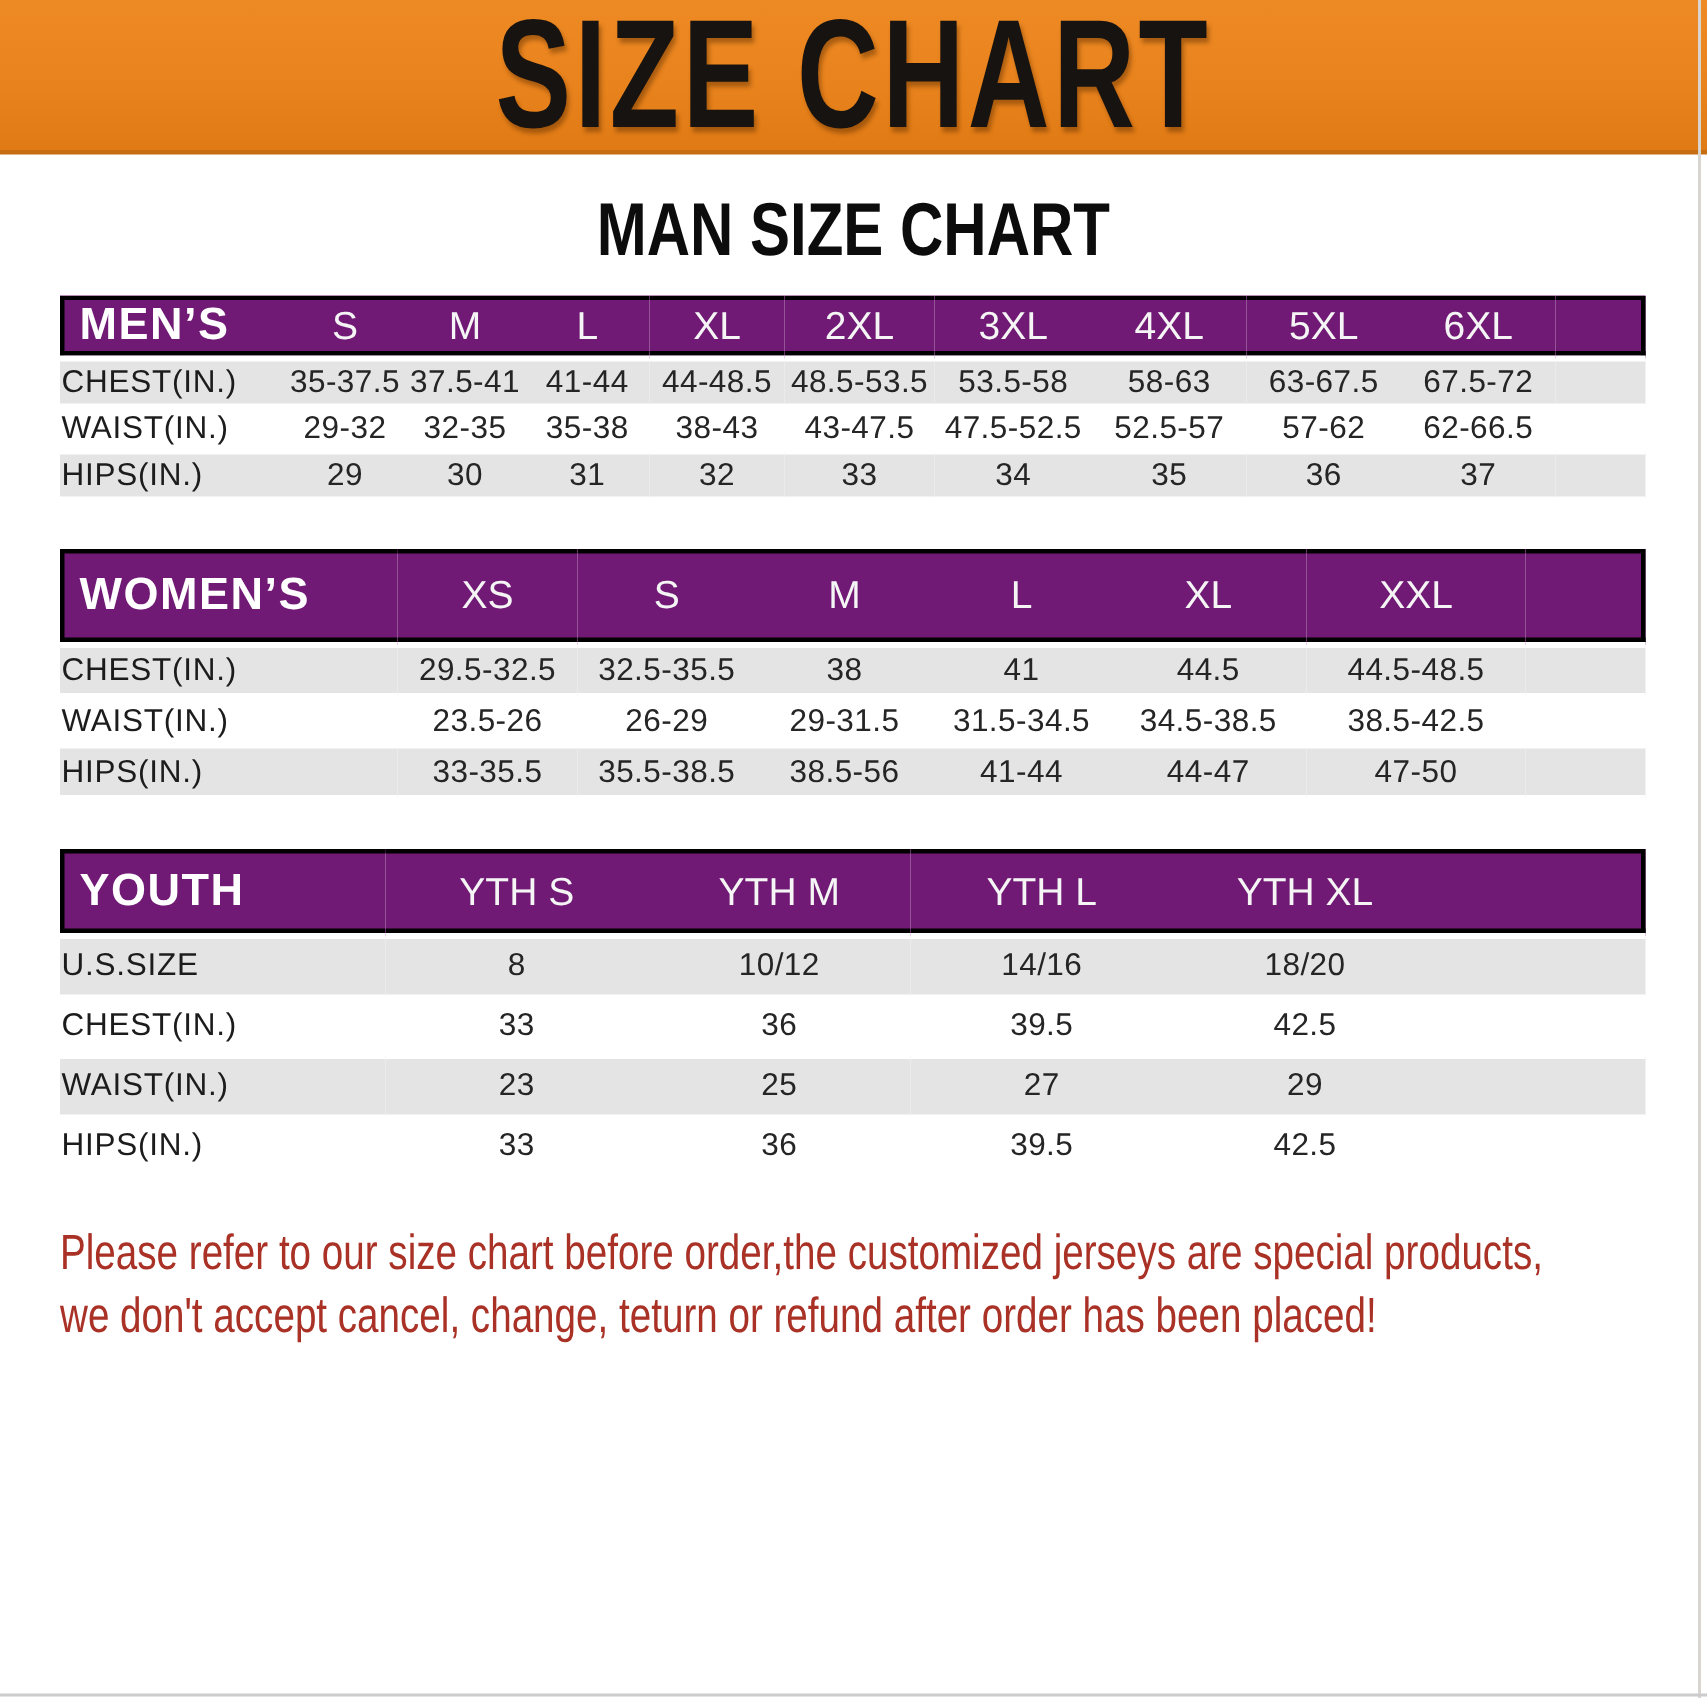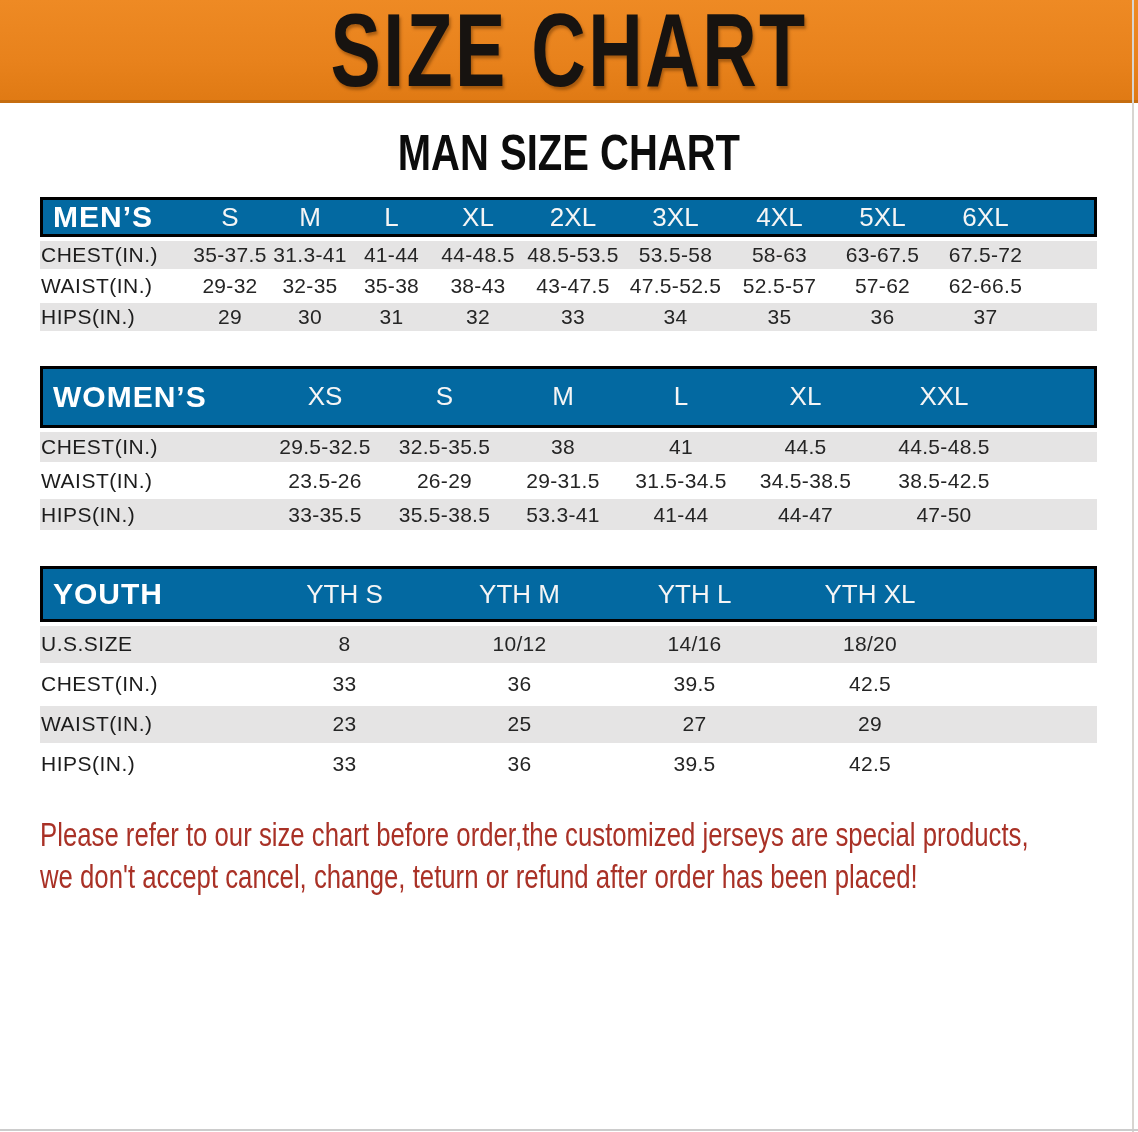--- a/index.html
+++ b/index.html
@@ -28,21 +28,21 @@
   .sec-women .section-heading{margin-top:40px;}
   .sec-youth .section-heading{margin-top:62px;}
   
   table.size-table{
     border-collapse:collapse;table-layout:fixed;width:1057px;margin-left:40px;
   }
   .sec-men table.size-table{margin-top:20px;}
   .sec-women table.size-table{margin-top:32px;}
   .sec-youth table.size-table{margin-top:33px;}
   thead th{
-    background:#0369a1;color:#f5f5f5;
+    background:#701a75;color:#f5f5f5;
     box-shadow:inset 0 3px 0 #000,inset 0 -3px 0 #000;
     border-bottom:4px solid #fff;font-weight:normal;
   }
   thead th:first-child{box-shadow:inset 3px 3px 0 #000,inset 0 -3px 0 #000;}
   thead th:last-child{box-shadow:inset -3px 3px 0 #000,inset 0 -3px 0 #000;}
   .men  thead tr{height:42px;}
   .women thead tr{height:64px;}
   .youth thead tr{height:58px;}
   th.label-hdr{
     text-align:left;padding-left:13px;font-weight:bold;font-size:30px;
@@ -109,21 +109,21 @@
           <th class="col-hdr">4XL</th>
           <th class="col-hdr">5XL</th>
           <th class="col-hdr">6XL</th>
           <th class="col-hdr"></th>
         </tr>
       </thead>
       <tbody>
         <tr>
           <th class="row-label">CHEST(IN.)</th>
           <td class="size-cell">35-37.5</td>
-          <td class="size-cell">31.3-41</td>
+          <td class="size-cell">37.5-41</td>
           <td class="size-cell">41-44</td>
           <td class="size-cell">44-48.5</td>
           <td class="size-cell">48.5-53.5</td>
           <td class="size-cell">53.5-58</td>
           <td class="size-cell">58-63</td>
           <td class="size-cell">63-67.5</td>
           <td class="size-cell">67.5-72</td>
           <td></td>
         </tr>
         <tr>
@@ -198,21 +198,21 @@
           <td class="size-cell">29-31.5</td>
           <td class="size-cell">31.5-34.5</td>
           <td class="size-cell">34.5-38.5</td>
           <td class="size-cell">38.5-42.5</td>
           <td></td>
         </tr>
         <tr>
           <th class="row-label">HIPS(IN.)</th>
           <td class="size-cell">33-35.5</td>
           <td class="size-cell">35.5-38.5</td>
-          <td class="size-cell">53.3-41</td>
+          <td class="size-cell">38.5-56</td>
           <td class="size-cell">41-44</td>
           <td class="size-cell">44-47</td>
           <td class="size-cell">47-50</td>
           <td></td>
         </tr>
       </tbody>
     </table>
 </section>
 
 <section class="sec-youth">

